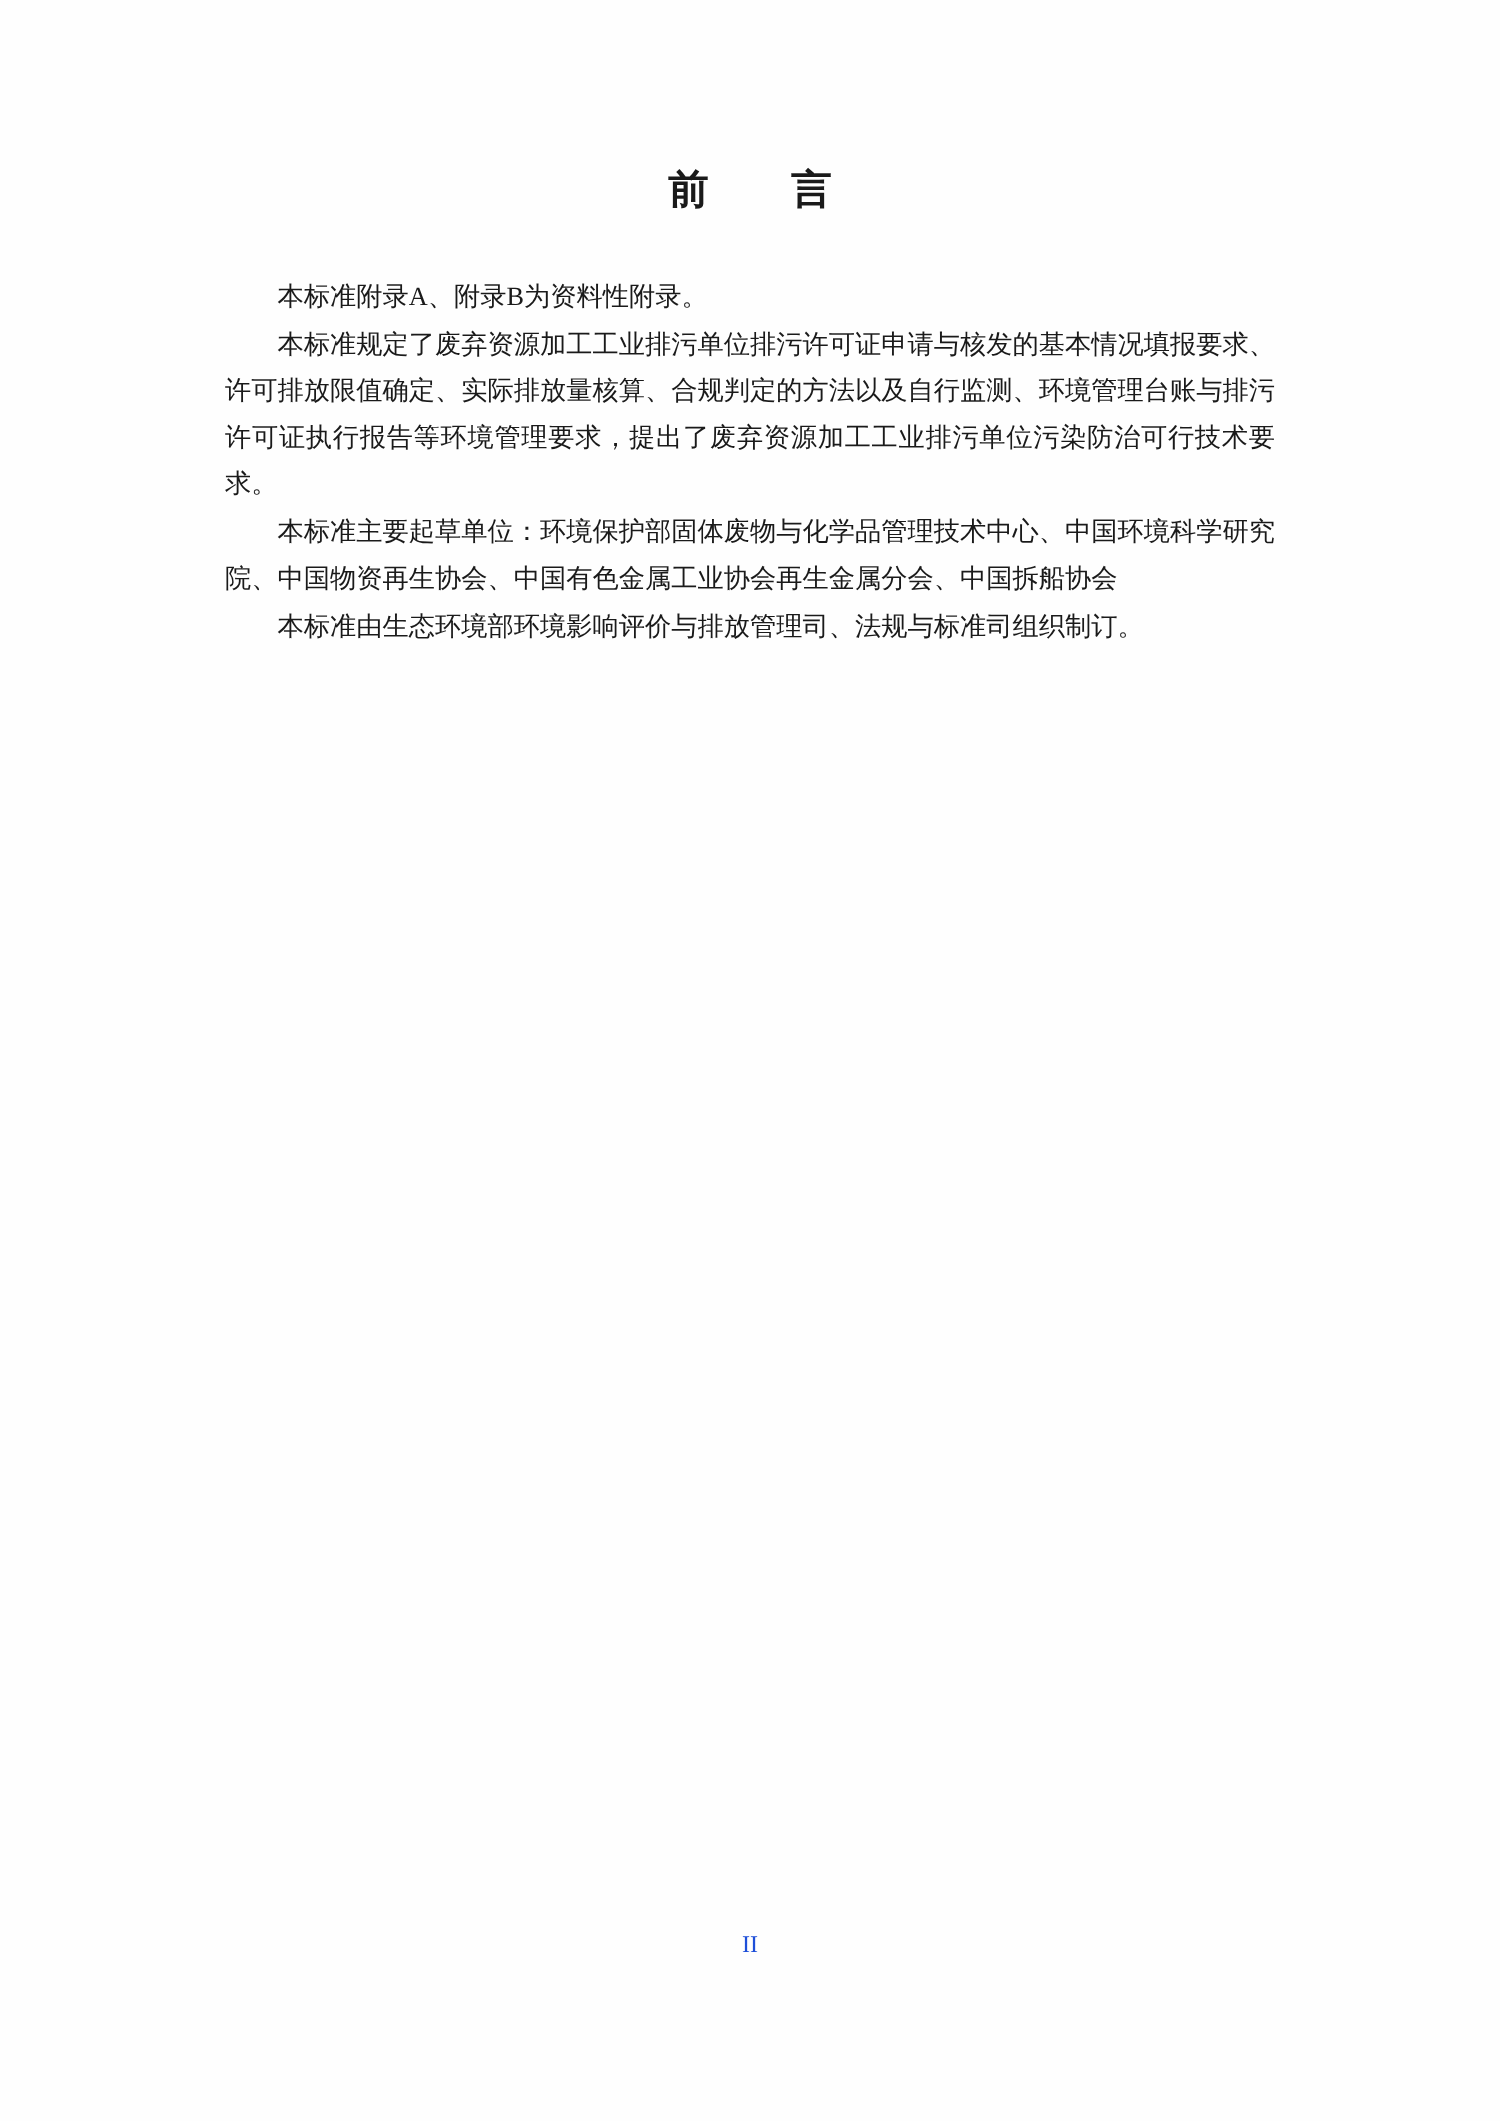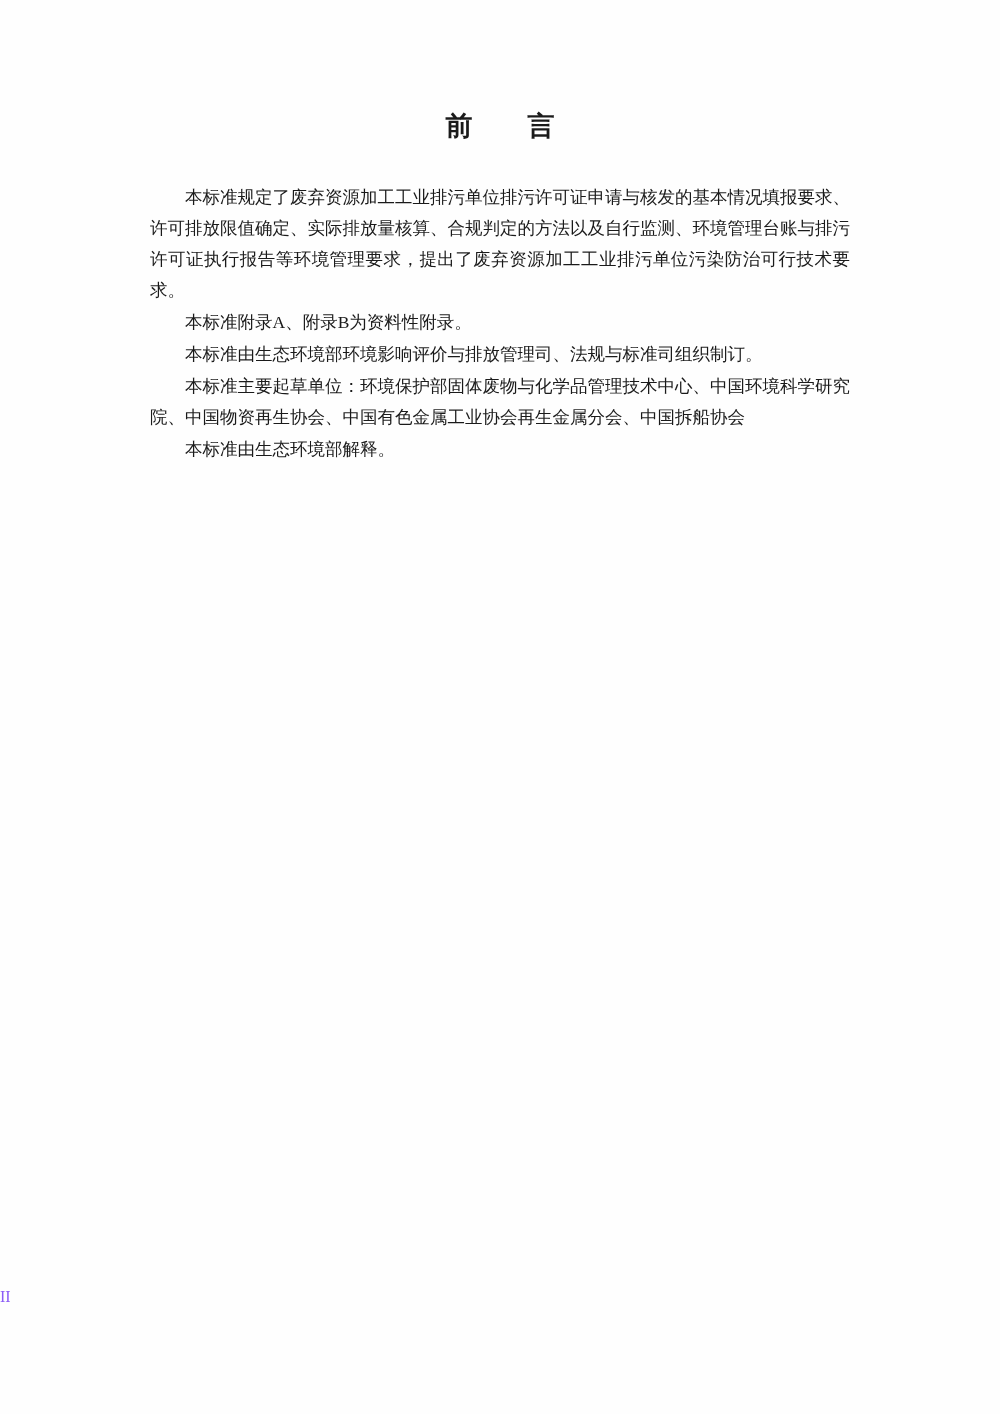--- a/index.html
+++ b/index.html
@@ -46,31 +46,31 @@
     text-align: justify;
     text-justify: inter-ideograph;
     text-indent: 35px;
     font-family: "Liberation Serif", "DejaVu Serif", serif;
   }
   .page-number {
     position: absolute;
     left: 0;
     width: 1000px;
     top: 1288px;
+    text-align: center;
     font-size: 16px;
     font-family: "Liberation Serif", "DejaVu Serif", serif;
-    color: #8b5cf6;
+    color: #1d4ed8;
   }
 </style>
 </head>
 <body>
 
 <div class="page">
   <div class="content">
     <h1 class="doc-title">前　言</h1>
+    <p class="para">本标准附录A、附录B为资料性附录。</p>
     <p class="para">本标准规定了废弃资源加工工业排污单位排污许可证申请与核发的基本情况填报要求、许可排放限值确定、实际排放量核算、合规判定的方法以及自行监测、环境管理台账与排污许可证执行报告等环境管理要求，提出了废弃资源加工工业排污单位污染防治可行技术要求。</p>
-    <p class="para">本标准附录A、附录B为资料性附录。</p>
+    <p class="para">本标准主要起草单位：环境保护部固体废物与化学品管理技术中心、中国环境科学研究院、中国物资再生协会、中国有色金属工业协会再生金属分会、中国拆船协会</p>
     <p class="para">本标准由生态环境部环境影响评价与排放管理司、法规与标准司组织制订。</p>
-    <p class="para">本标准主要起草单位：环境保护部固体废物与化学品管理技术中心、中国环境科学研究院、中国物资再生协会、中国有色金属工业协会再生金属分会、中国拆船协会</p>
-    <p class="para">本标准由生态环境部解释。</p>
   </div>
   <div class="page-number">II</div>
 </div>
 
 </body></html>

